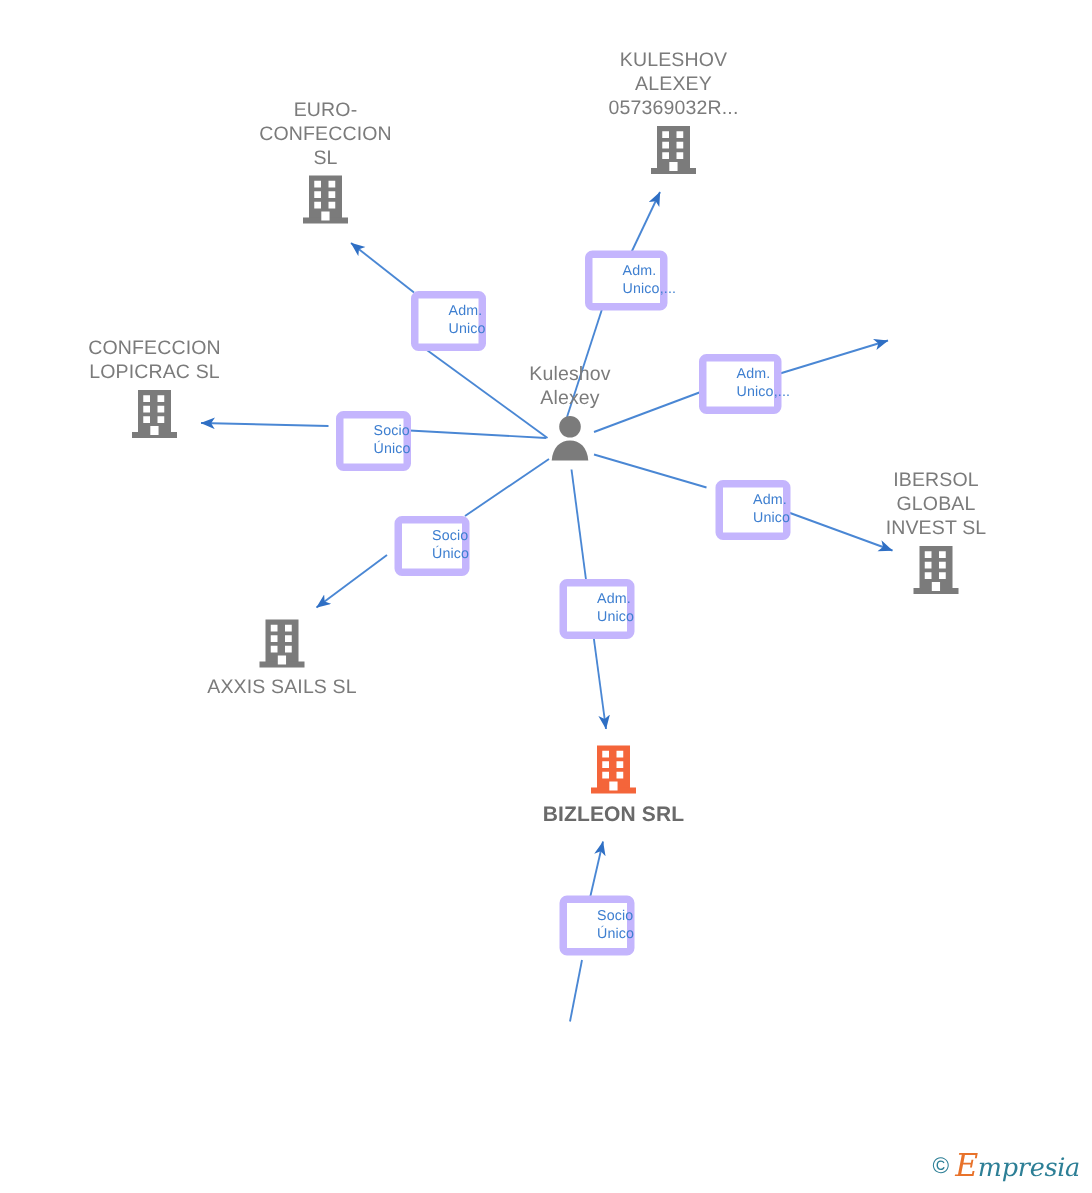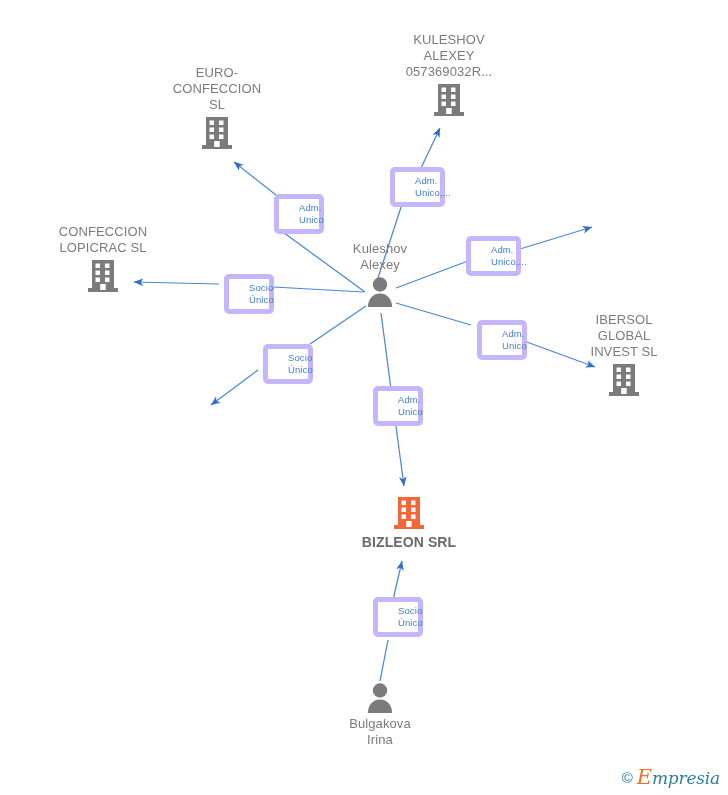--- a/index.html
+++ b/index.html
@@ -209,44 +209,50 @@
 
   <div class="node person label-above" style="left:380px; top:241px;">
     <span class="node-label">Kuleshov
 Alexey</span>
     <svg class="node-glyph" viewBox="0 0 30 34">
       <circle cx="15" cy="10.5" r="7.2" fill="#7b7b7b"></circle>
       <path d="M2.8,33 C3.4,24.2 8.4,19.6 15,19.6 C21.6,19.6 26.6,24.2 27.2,33 Z" fill="#7b7b7b"></path>
     </svg>
   </div>
 
+  <div class="node label-below" style="left:188px; top:410px;">
+    <svg class="node-glyph" viewBox="0 0 34 38">
+      <rect x="6" y="3" width="22" height="30" fill="#7b7b7b"></rect>
+      <rect x="2" y="31" width="30" height="4" fill="#7b7b7b"></rect>
+      <rect x="9.5" y="6.5" width="4.5" height="4.5" fill="#ffffff"></rect>
+      <rect x="19" y="6.5" width="4.5" height="4.5" fill="#ffffff"></rect>
+      <rect x="9.5" y="13.5" width="4.5" height="4.5" fill="#ffffff"></rect>
+      <rect x="19" y="13.5" width="4.5" height="4.5" fill="#ffffff"></rect>
+      <rect x="9.5" y="20.5" width="4.5" height="4.5" fill="#ffffff"></rect>
+      <rect x="19" y="20.5" width="4.5" height="4.5" fill="#ffffff"></rect>
+      <rect x="14.2" y="27" width="5.5" height="6" fill="#ffffff"></rect>
+    </svg>
+    <span class="node-label">AXXIS SAILS SL</span>
+  </div>
 
   <div class="node label-below is-focus" style="left:409px; top:494px;">
     <svg class="node-glyph" viewBox="0 0 34 38">
       <rect x="6" y="3" width="22" height="30" fill="#f4653a"></rect>
       <rect x="2" y="31" width="30" height="4" fill="#f4653a"></rect>
       <rect x="9.5" y="6.5" width="4.5" height="4.5" fill="#ffffff"></rect>
       <rect x="19" y="6.5" width="4.5" height="4.5" fill="#ffffff"></rect>
       <rect x="9.5" y="13.5" width="4.5" height="4.5" fill="#ffffff"></rect>
       <rect x="19" y="13.5" width="4.5" height="4.5" fill="#ffffff"></rect>
       <rect x="9.5" y="20.5" width="4.5" height="4.5" fill="#ffffff"></rect>
       <rect x="19" y="20.5" width="4.5" height="4.5" fill="#ffffff"></rect>
       <rect x="14.2" y="27" width="5.5" height="6" fill="#ffffff"></rect>
     </svg>
     <span class="node-label">BIZLEON SRL</span>
   </div>
 
-  <div class="node person label-below" style="left:380px; top:680px;">
-    <svg class="node-glyph" viewBox="0 0 30 34">
-      <circle cx="15" cy="10.5" r="7.2" fill="#7b7b7b"></circle>
-      <path d="M2.8,33 C3.4,24.2 8.4,19.6 15,19.6 C21.6,19.6 26.6,24.2 27.2,33 Z" fill="#7b7b7b"></path>
-    </svg>
-    <span class="node-label">Bulgakova
-Irina</span>
-  </div>
 
   <div class="rel" style="left:274px; top:194px; width:40px;">Adm.
 Unico</div>
 
   <div class="rel" style="left:390px; top:167px; width:55px;">Adm.
 Unico,...</div>
 
   <div class="rel" style="left:466px; top:236px; width:55px;">Adm.
 Unico,...</div>
 

